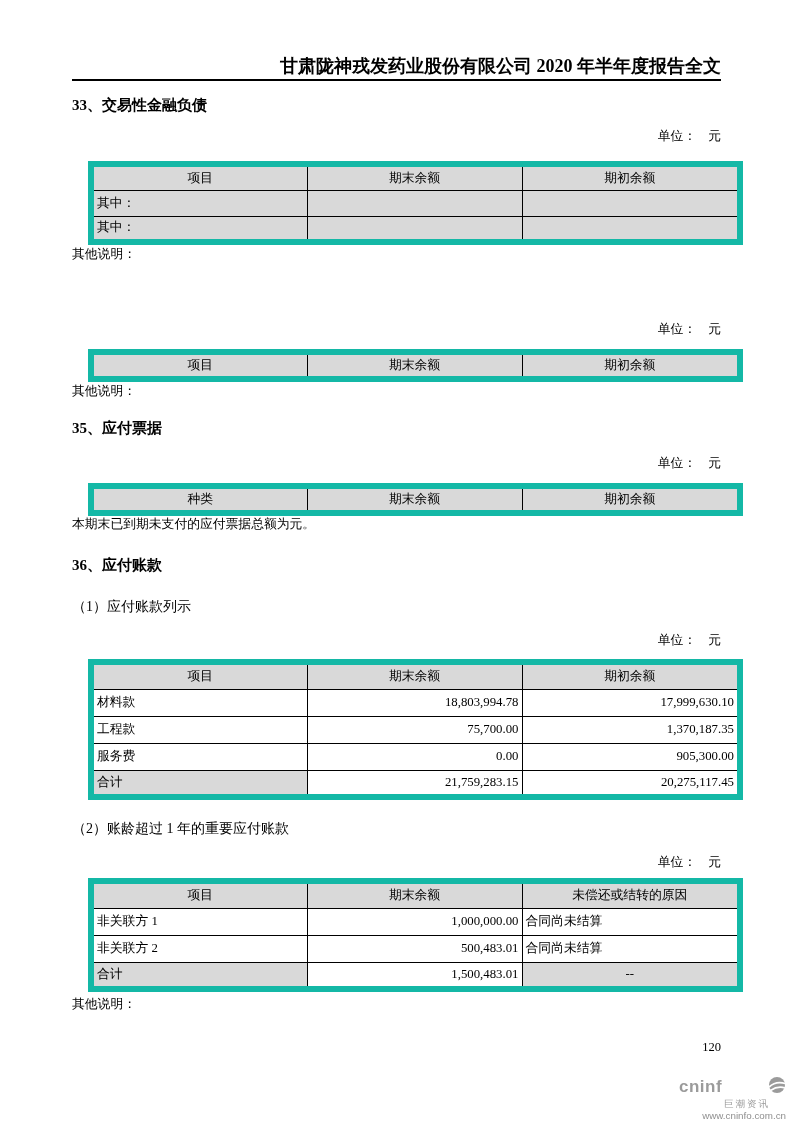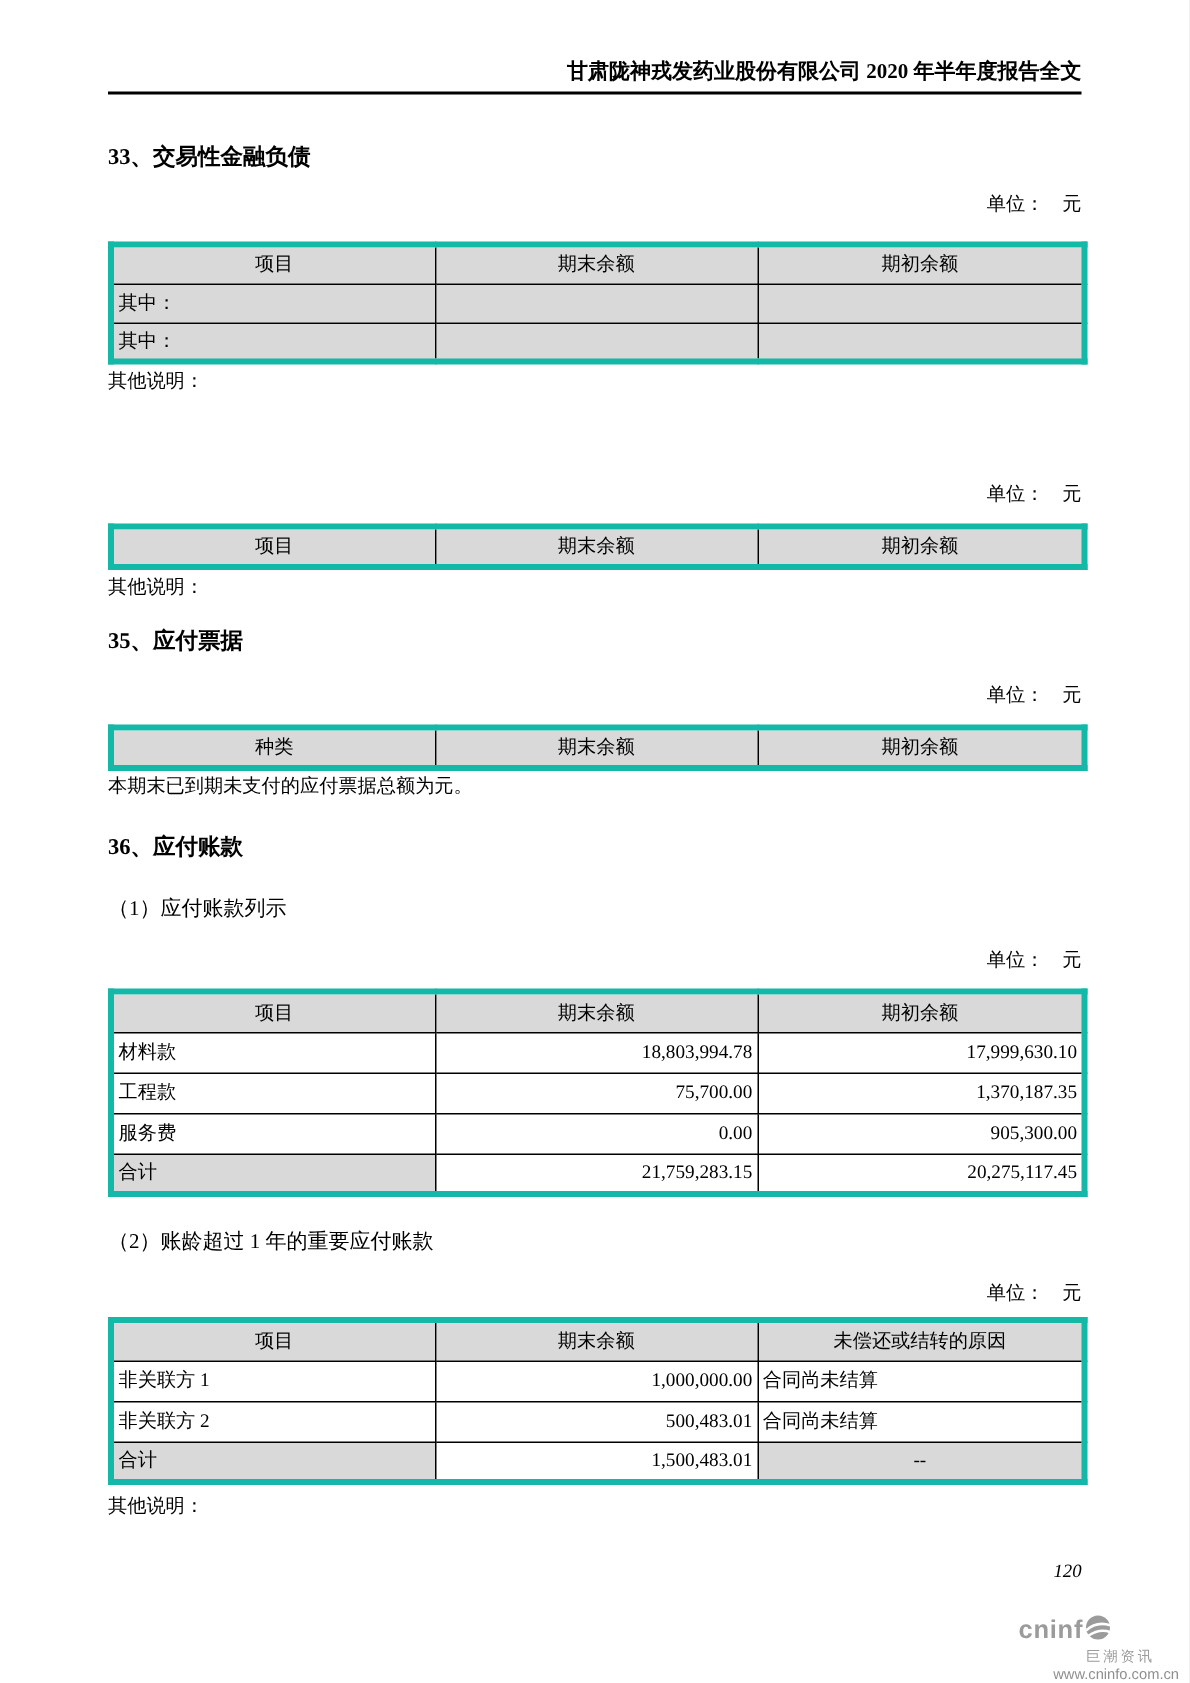--- a/index.html
+++ b/index.html
@@ -10,43 +10,44 @@
     height: 1122px;
     margin: 0 auto;
     background: #ffffff;
     font-family: "Liberation Serif", "DejaVu Serif", serif;
     color: #000;
     overflow: hidden;
   }
   .abs { position: absolute; left: 72px; width: 649px; }
 
   .doc-header {
-    top: 40px;
+    top: 58px;
     text-align: right;
-    font-size: 14px;
+    font-size: 18px;
     font-weight: bold;
     line-height: 17px;
     padding-bottom: 4px;
     border-bottom: 2px solid #000;
   }
 
   .sec-title { font-size: 15px; font-weight: bold; line-height: 18px; }
   .sub-title { font-size: 14px; font-weight: normal; line-height: 18px; }
 
   .unit-row { text-align: right; font-size: 12.8px; line-height: 15px; }
   .unit-row .unit-value { display: inline-block; margin-left: 12px; }
 
   .note { font-size: 12.8px; line-height: 16px; }
 
   table.fin-table {
     border-collapse: collapse;
     table-layout: fixed;
     width: 649px;
-    border: 4px solid #14b8a6;
+    border: 6px solid #14b8a6;
     font-size: 12.8px;
+    margin-left: 16px;
   }
   table.fin-table td {
     border: 1px solid #000;
     height: 26px;
     padding: 0 3px;
     white-space: nowrap;
     overflow: hidden;
     vertical-align: middle;
   }
   table.rows-27 td { height: 27px; }
@@ -59,37 +60,36 @@
   td.txt { text-align: left; padding-left: 5px; }
   td.ctr { text-align: center; }
   col.c1 { width: 216px; }
   col.c2 { width: 215px; }
   col.c3 { width: 218px; }
 
   .page-number {
     top: 1040px;
     text-align: right;
     font-size: 12.5px;
-    font-style: italic;
   }
 
   .cninfo-logo {
     position: absolute;
     right: 4px;
     top: 1076px;
     width: 110px;
     text-align: right;
     font-family: "Liberation Sans", sans-serif;
     color: #9b9b9b;
     line-height: 1.05;
     padding-right: 3px;
   }
   .cninfo-brand-row {
     display: flex;
-    justify-content: flex-start;
+    justify-content: space-between;
     align-items: center;
     gap: 1px;
   }
   .cninfo-brand {
     font-size: 17px;
     font-weight: bold;
     letter-spacing: 0.5px;
   }
   .cninfo-cn {
     font-size: 9.5px;

